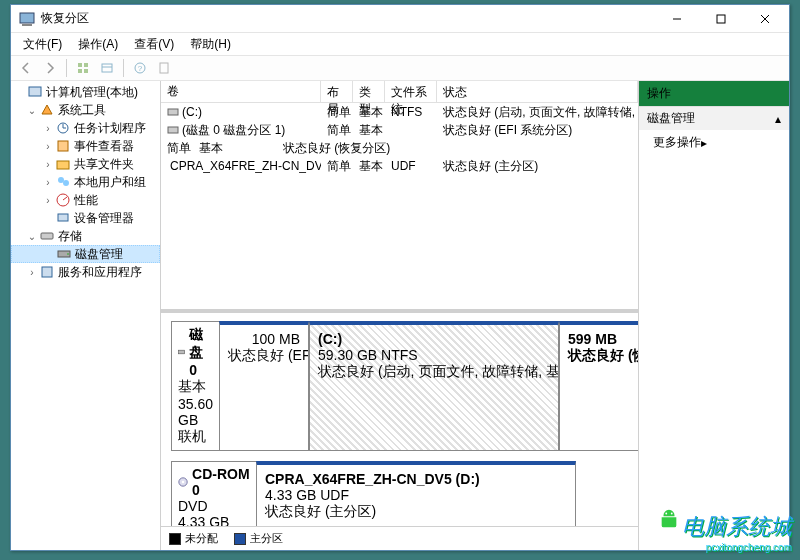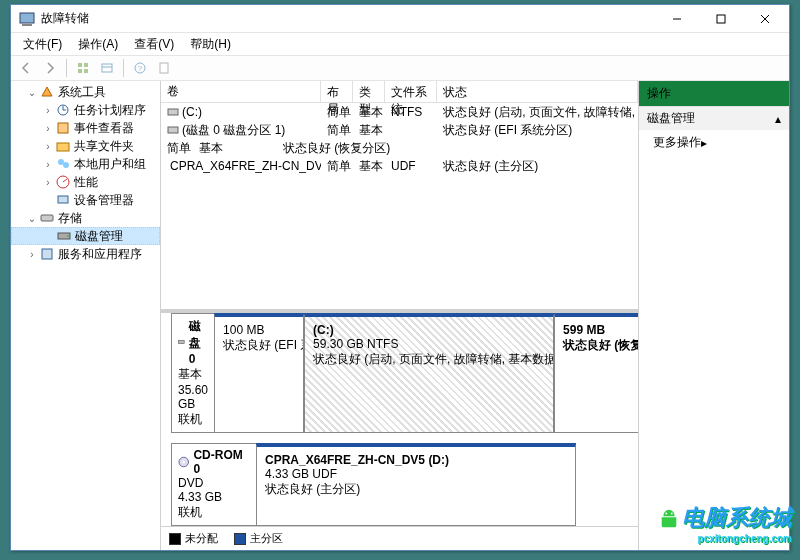--- a/index.html
+++ b/index.html
@@ -30,51 +30,51 @@
 .vol-head { display: flex; height: 22px; border-bottom: 1px solid #e0e0e0; }
 .vol-head div { border-right: 1px solid #e0e0e0; padding: 3px 6px; background: #fff; }
 .vol-row { display: flex; height: 18px; align-items: center; }
 .vol-row div { padding: 0 6px; white-space: nowrap; overflow: hidden; }
 .c-vol { width: 160px; display:flex; align-items:center; gap:3px; }
 .c-lay { width: 32px; }
 .c-typ { width: 32px; }
 .c-fs  { width: 52px; }
 .c-st  { flex: 1; }
 .voli { width:12px; height:12px; }
-.graph { flex: 1; overflow: auto; padding: 0 10px; font-size: 12px; }
+.graph { flex: 1; overflow: auto; padding: 8px 10px; font-size: 14px; }
 .disk { display: flex; margin-bottom: 10px; }
 .disk-info { width: 85px; padding: 4px 6px; border: 1px solid #888; border-right: none; }
 .disk-info .dtitle { font-weight: bold; display:flex; align-items:center; gap:4px;}
 .disk-parts { flex: 1; display: flex; }
 .part { border: 1px solid #888; border-top: 4px solid #2050a0; padding: 6px 8px; overflow: hidden; white-space: nowrap; }
 .part.sel { background: repeating-linear-gradient(45deg, #fff, #fff 3px, #e0e0e0 3px, #e0e0e0 5px); }
 .part .pname { font-weight: bold; }
 .legend { border-top: 1px solid #d0d0d0; padding: 4px 8px; font-size: 11px; display: flex; gap: 16px; }
 .legend span { display: flex; align-items: center; gap: 4px; }
 .lbox { width: 12px; height: 12px; border: 1px solid #333; }
 .actions { width: 150px; font-size: 12px; }
 .actions .ahead { padding: 4px 8px; background: #15803d; border-bottom: 1px solid #e0e0e0; }
 .actions .aitem { padding: 4px 14px; display:flex; align-items:center; }
 .actions .asub { padding: 3px 8px; background:#f2f2f2; display:flex; justify-content:space-between; align-items:center;}
-.watermark { position: absolute; right: 8px; bottom: 16px; font-size: 22px; font-weight: bold; font-style: italic; color: #2a9df4; text-shadow: 1px 1px 0 #0a4; }
+.watermark { position: absolute; right: 8px; bottom: 7px; font-size: 22px; font-weight: normal; font-style: italic; color: #2a9df4; text-shadow: 1px 1px 0 #0a4; }
 .watermark small { display:block; font-size:10px; font-style:normal; color:#3cf; text-align:right; }
 .android { position:absolute; right:120px; bottom:30px; width:22px; height:22px; }
 </style>
 </head>
 <body>
 
 <div class="window">
   <div class="titlebar">
     <span class="ticon">
       <svg viewBox="0 0 16 16">
           <rect x="1" y="2" width="14" height="10" fill="#8ab4d8" stroke="#346"></rect>
           <rect x="3" y="13" width="10" height="2" fill="#888"></rect>
         </svg>
     </span>
-    <span class="title">故障转储</span>
+    <span class="title">恢复分区</span>
     <div class="winbtns">
       <div class="winbtn">
           <svg viewBox="0 0 10 10">
             <line x1="1" y1="5" x2="9" y2="5" stroke="#000"></line>
           </svg>
         </div>
       <div class="winbtn">
           <svg viewBox="0 0 10 10">
             <rect x="1" y="1" width="8" height="8" fill="none" stroke="#000"></rect>
           </svg>
@@ -131,20 +131,27 @@
     <div class="tbtn">
         <svg viewBox="0 0 14 14">
           <rect x="3" y="2" width="8" height="10" fill="none" stroke="#888"></rect>
         </svg>
       </div>
   </div>
 
   <div class="body">
 
     <div class="tree">
+      <div class="tnode">
+          <span class="tw"></span>
+          <span class="ticon2"><svg viewBox="0 0 16 16">
+              <rect x="2" y="3" width="12" height="9" fill="#cde" stroke="#369"></rect>
+            </svg></span>
+          <span>计算机管理(本地)</span>
+        </div>
       <div class="tnode ind1">
           <span class="tw">⌄</span>
           <span class="ticon2"><svg viewBox="0 0 16 16">
               <path d="M3 12 L8 3 L13 12 Z" fill="#fa4" stroke="#a60"></path>
             </svg></span>
           <span>系统工具</span>
         </div>
       <div class="tnode ind2">
           <span class="tw">›</span>
           <span class="ticon2"><svg viewBox="0 0 16 16">
@@ -268,21 +275,21 @@
                 <svg class="voli" viewBox="0 0 12 12">
                   <rect x="1" y="3" width="10" height="6" fill="#bbb" stroke="#555"></rect>
                 </svg>
                 <span>磁盘 0</span>
               </div>
             <div>基本</div>
             <div>35.60 GB</div>
             <div>联机</div>
           </div>
           <div class="disk-parts" id="d0parts">
-              <div class="part" style="width: 90px;">
+              <div class="part" style="width: 90px; text-align: right;">
                 <div class="pname"></div>
                 <div>100 MB</div>
                 <div>状态良好 (EFI 系统分区)</div>
               </div>
               <div class="part sel" style="width: 250px;">
                 <div class="pname">(C:)</div>
                 <div>59.30 GB NTFS</div>
                 <div>状态良好 (启动, 页面文件, 故障转储, 基本数据分区)</div>
               </div>
               <div class="part" style="width: 110px; font-weight: bold;">

